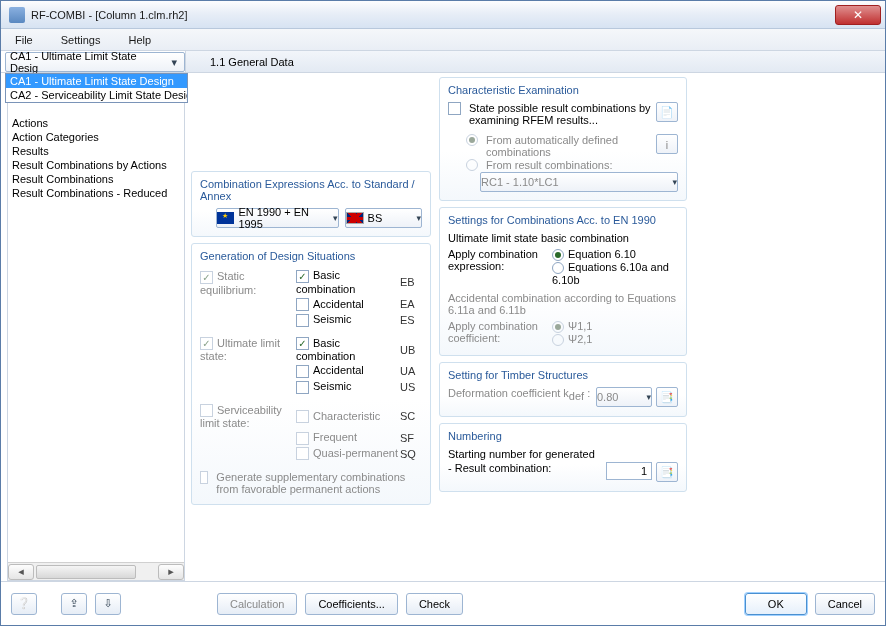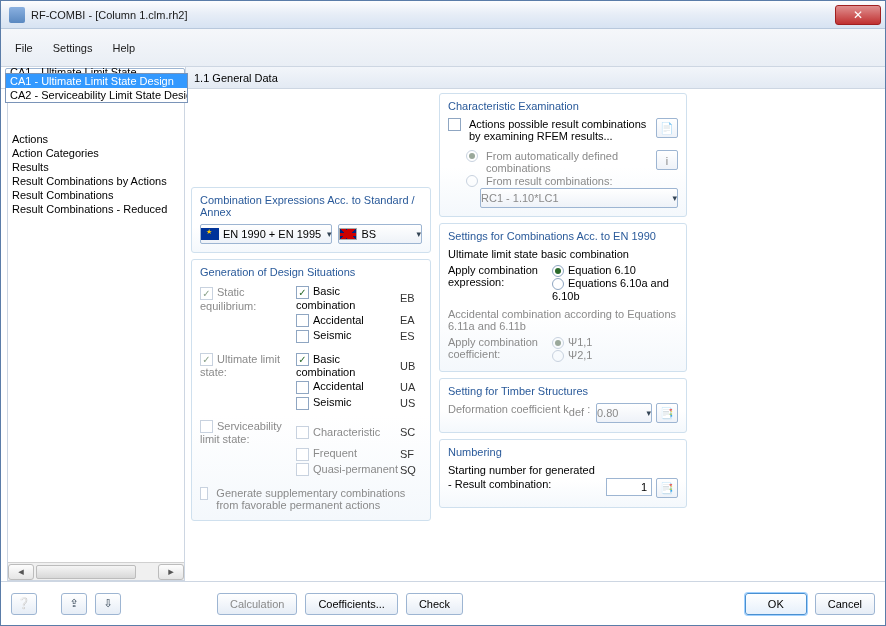--- a/index.html
+++ b/index.html
@@ -2,48 +2,48 @@
 <html><head>
 <meta charset="utf-8">
 <style>
 * { box-sizing: border-box; margin: 0; padding: 0; font-family: "Segoe UI", Tahoma, sans-serif; font-size: 11px; }
 body { background: #fff; width: 886px; height: 626px; overflow: hidden; }
 .window { width: 886px; height: 626px; border: 1px solid #5a7ca8; background: #fff; display: flex; flex-direction: column; }
 .titlebar { height: 28px; background: linear-gradient(#fdfdfe, #e8eef7 45%, #d7e3f2); display: flex; align-items: center; padding: 0 0 0 8px; border-bottom: 1px solid #b8c8dc; }
 .titlebar .icon { width: 16px; height: 16px; margin-right: 6px; background: linear-gradient(#8ab0e0,#5a88c0); border-radius: 2px; }
 .titlebar .title { color: #1a1a1a; flex: 1; }
 .titlebar .close { width: 46px; height: 20px; margin: 0 4px; background: linear-gradient(#e09090,#c03030); border: 1px solid #a02020; border-radius: 3px; color: #fff; text-align: center; line-height: 18px; font-size: 12px; }
-.menubar { height: 38px; background: linear-gradient(#f5f7fa,#e9eef5); border-bottom: 1px solid #cdd6e2; display: flex; align-items: center; padding: 0 6px; gap: 4px; }
+.menubar { height: 22px; background: linear-gradient(#f5f7fa,#e9eef5); border-bottom: 1px solid #cdd6e2; display: flex; align-items: center; padding: 0 6px; gap: 12px; }
 .menubar .mi { padding: 2px 8px; color: #1a1a1a; }
 .toolbar-row { height: 22px; display: flex; align-items: stretch; border-bottom: 1px solid #cdd6e2; }
 .combo { width: 180px; height: 20px; margin: 1px 0 1px 4px; background: linear-gradient(#fff,#eef2f8); border: 1px solid #9db5d2; border-radius: 2px; display: flex; align-items: center; padding: 0 4px; justify-content: space-between; gap: 29px; }
 .combo .arrow { width: 14px; height: 14px; display: flex; align-items: center; justify-content: center; color: #345; }
 .dropdown { position: absolute; left: 5px; top: 73px; width: 183px; background: #fff; border: 1px solid #7a94b8; z-index: 10; }
 .dropdown .opt { padding: 1px 4px; white-space: nowrap; overflow: hidden; }
 .dropdown .opt.sel { background: #3399ff; color: #fff; }
-.tab-title { background: linear-gradient(#f2f5fa,#e3eaf3); border-left: 1px solid #cdd6e2; flex: 1; display: flex; align-items: center; padding: 0 8px; color: #000; }
+.tab-title { background: linear-gradient(#f2f5fa,#e3eaf3); border-left: 1px solid #cdd6e2; flex: 1; display: flex; align-items: center; padding: 0 24px; color: #000; }
 .body { flex: 1; display: flex; padding: 4px 6px 0 6px; gap: 6px; overflow: hidden; }
 .tree-pane { width: 178px; display: flex; flex-direction: column; border: 1px solid #cdd6e2; background: #fff; }
 .tree { flex: 1; padding: 38px 4px 4px 4px; color: #000; }
 .tree .lvl1 { padding-left: 16px; }
 .tree .lvl2 { padding-left: 30px; }
 .tree .node { padding: 1px 0; white-space: nowrap; overflow: hidden; }
 .hscroll { height: 18px; background: #f0f0f0; border-top: 1px solid #d0d0d0; display: flex; align-items: center; }
 .hscroll .btn { width: 16px; height: 16px; border: 1px solid #bcbcbc; background: linear-gradient(#fdfdfd,#e5e5e5); display:flex;align-items:center;justify-content:center;color:#555; }
 .hscroll .thumb { width: 100px; height: 14px; margin: 0 2px; background: linear-gradient(#f5f5f5,#d8d8d8); border: 1px solid #bcbcbc; border-radius: 2px; }
 .content { flex: 1; display: flex; gap: 8px; }
 .col { display: flex; flex-direction: column; gap: 6px; }
 .col.left { width: 240px; }
 .col.right { width: 248px; }
 .col.far { width: 148px; }
 .group { border: 1px solid #cfe0ee; border-radius: 3px; background: linear-gradient(#fff 0,#fff 60%,#f4f8fc); padding: 6px 8px 8px 8px; }
 .group .gh { color: #2a5a9a; margin-bottom: 6px; }
 .drop { height: 20px; background: linear-gradient(#fff,#eef2f8); border: 1px solid #9db5d2; border-radius: 2px; display: flex; align-items: center; padding: 0 0; justify-content: space-between; }
 .drop .arrow, .sqbtn .arrow { color:#345; font-size:9px; }
-.flagdrop { display:flex; gap:6px; }
+.flagdrop { display:flex; gap:6px;margin-left:16px; }
 .flag { display:inline-flex; width:18px; height:12px; }
 .flag.eu { background: #003399; position:relative; }
 .flag.eu::after { content:"★"; color:#ffcc00; font-size:7px; position:absolute; left:5px; top:0; }
 .flag.uk { background: linear-gradient(#fff,#fff); position:relative; border:1px solid #aaa; }
 .flag.uk::before{content:"";position:absolute;inset:0;background:
   linear-gradient(45deg,transparent 40%,#cc0000 40%,#cc0000 60%,transparent 60%),
   linear-gradient(-45deg,transparent 40%,#cc0000 40%,#cc0000 60%,transparent 60%),
   linear-gradient(#cc0000,#cc0000) center/100% 3px no-repeat,
   linear-gradient(#cc0000,#cc0000) center/3px 100% no-repeat,#00247d;}
 .chk { display:inline-block; width:13px; height:13px; border:1px solid #8fa6c2; background:#fff; margin-right:4px; vertical-align:middle; text-align:center; line-height:11px; font-size:10px; }
@@ -179,21 +179,21 @@
             <span>Generate supplementary combinations from favorable permanent actions</span>
           </div>
         </div>
       </div>
 
       <div class="col right">
         <div class="group">
           <div class="gh">Characteristic Examination</div>
           <div class="row">
             <span class="chk"></span>
-            <span class="lbl">Actions possible result combinations by examining RFEM results...</span>
+            <span class="lbl">State possible result combinations by examining RFEM results...</span>
             <span class="sqbtn">📄</span>
           </div>
           <div style="height:6px"></div>
           <div class="row dim" style="padding-left:18px">
             <span class="radio dim on"></span>
             <span class="lbl">From automatically defined combinations</span>
             <span class="sqbtn">ℹ</span>
           </div>
           <div class="row dim" style="padding-left:18px">
             <span class="radio dim"></span>

